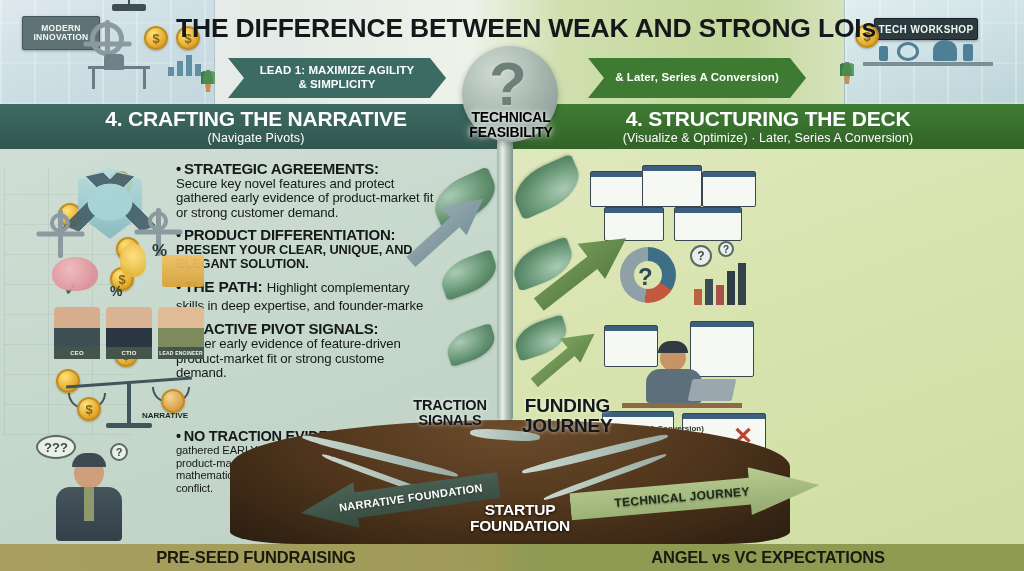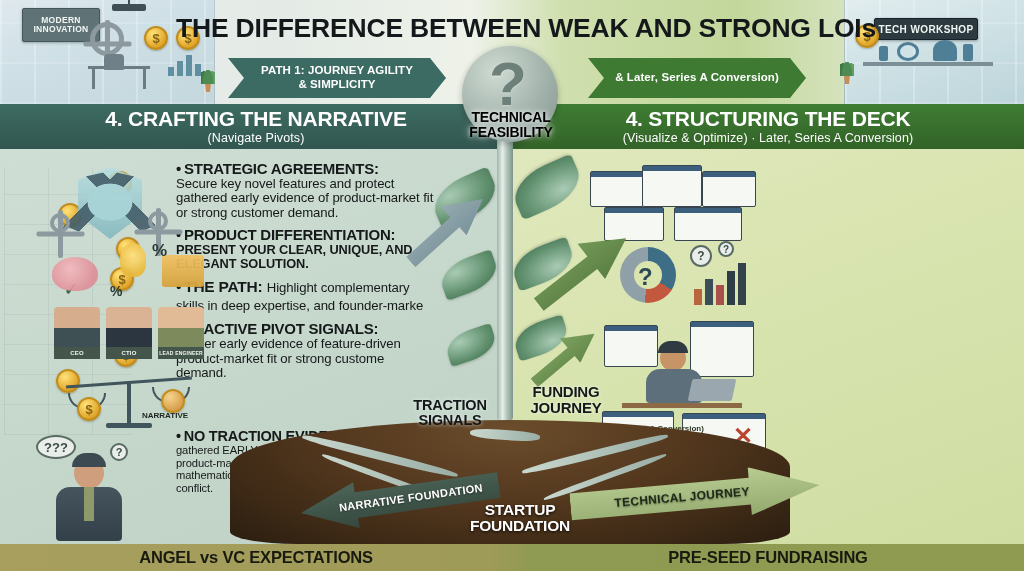--- a/index.html
+++ b/index.html
@@ -29,21 +29,21 @@
     position: absolute; right: 0; top: 0; width: 180px; height: 104px;
     background: linear-gradient(160deg,#e2edef 0%,#cfe2e6 45%,#bcd4da 100%);
     border-left: 1px solid rgba(120,140,140,.35);
   }
   .win-grid { position:absolute; inset:0; opacity:.5;
     background:
       repeating-linear-gradient(90deg, rgba(255,255,255,.5) 0 2px, transparent 2px 34px),
       repeating-linear-gradient(0deg, rgba(255,255,255,.35) 0 2px, transparent 2px 40px);
   }
   .sign-plate {
-    position: absolute; left: 22px; top: 8px; width: 78px; height: 34px;
+    position: absolute; left: 22px; top: 16px; width: 78px; height: 34px;
     background: #5f7377; border: 1px solid #43565a; border-radius: 2px;
     display: flex; flex-direction: column; align-items: center; justify-content: center;
     color: #f1f6f2; font-size: 8.5px; font-weight: bold; letter-spacing: .3px;
     line-height: 1.05; text-align: center; box-shadow: 0 1px 3px rgba(0,0,0,.3);
   }
   .sign-plate2 {
     position: absolute; right: 46px; top: 18px; width: 104px; height: 22px;
     background: #2d3b40; border: 1px solid #16212a; border-radius: 2px;
     display: flex; align-items: center; justify-content: center;
     color: #eef5f2; font-size: 10px; font-weight: bold; letter-spacing: .4px;
@@ -201,21 +201,21 @@
               background: linear-gradient(180deg,#86ab66,#63884a);
               clip-path: polygon(0 55%, 62% 55%, 62% 28%, 100% 70%, 62% 100%, 62% 80%, 0 80%);
               transform: rotate(-40deg);}
 
   .mid-label {
     position:absolute; text-align:center; font-weight:bold; color:#14181a;
     line-height:1.04; z-index:6; letter-spacing:-.2px;
     text-shadow: 0 0 4px rgba(255,255,255,.7);
   }
   #lbl-traction { left:404px; top:398px; width:92px; font-size:14.5px;}
-  #lbl-funding  { left:522px; top:384px; width:88px; font-size:15px;}
+  #lbl-funding  { left:522px; top:396px; width:88px; font-size:19px;text-align:right;}
   #lbl-startup  { left:450px; top:502px; width:140px; font-size:15.5px; color:#fff;
                   text-shadow: 0 1px 3px rgba(0,0,0,.85);}
 
   
   .bottom-bar {
     position:absolute; left:0; top:544px; width:1024px; height:27px;
     background: linear-gradient(90deg,#a89f5e 0%,#9e9a57 48%,#8f9a52 52%,#8e9b50 100%);
     display:flex; align-items:center; z-index:9;
   }
   .bb-half { flex:1; text-align:center; font-size:16.5px; font-weight:bold;
@@ -314,21 +314,21 @@
       <div class="ws-tool" style="left:34px;top:46px;width:9px;height:15px;"></div>
       <div class="ws-tool" style="left:52px;top:42px;width:22px;height:19px;border-radius:50%;background:none;border:3px solid #4f7f96;"></div>
       <div class="ws-tool" style="left:88px;top:40px;width:24px;height:21px;border-radius:50% 50% 10% 10%;"></div>
       <div class="ws-tool" style="left:118px;top:44px;width:10px;height:17px;"></div>
       <div class="plantlg" style="left:-6px;top:58px;"></div>
     </div>
 
     <div class="main-title">THE DIFFERENCE BETWEEN WEAK AND STRONG LOIs</div>
 
     <div id="path1" class="path-banner">
-      <span>PATH 1: JOURNEY AGILITY</span>
+      <span>LEAD 1: MAXIMIZE AGILITY</span>
       <span>&amp; SIMPLICITY</span>
     </div>
     <div id="path2" class="path-banner">
       <span>&amp;  Later, Series A Conversion)</span>
     </div>
   </div>
 
   <div id="sec1" class="sec-head">
     <div class="sec-title">4. CRAFTING THE NARRATIVE</div>
     <div class="sec-sub">(Navigate Pivots)</div>
@@ -514,17 +514,17 @@
   <div id="ar-narr" class="arrow-l">
     <span style="margin-left:22px;">NARRATIVE FOUNDATION</span>
   </div>
   <div id="ar-tech" class="arrow-r">
     <span style="margin-right:26px;color:#1e2a18;">TECHNICAL JOURNEY</span>
   </div>
 
   <div class="mid-label" id="lbl-startup">STARTUP FOUNDATION</div>
 
   <div class="bottom-bar">
+    <div class="bb-half">PRE-SEED FUNDRAISING</div>
     <div class="bb-half">ANGEL vs VC EXPECTATIONS</div>
-    <div class="bb-half">PRE-SEED FUNDRAISING</div>
   </div>
 
 </div>
 
 </body></html>

